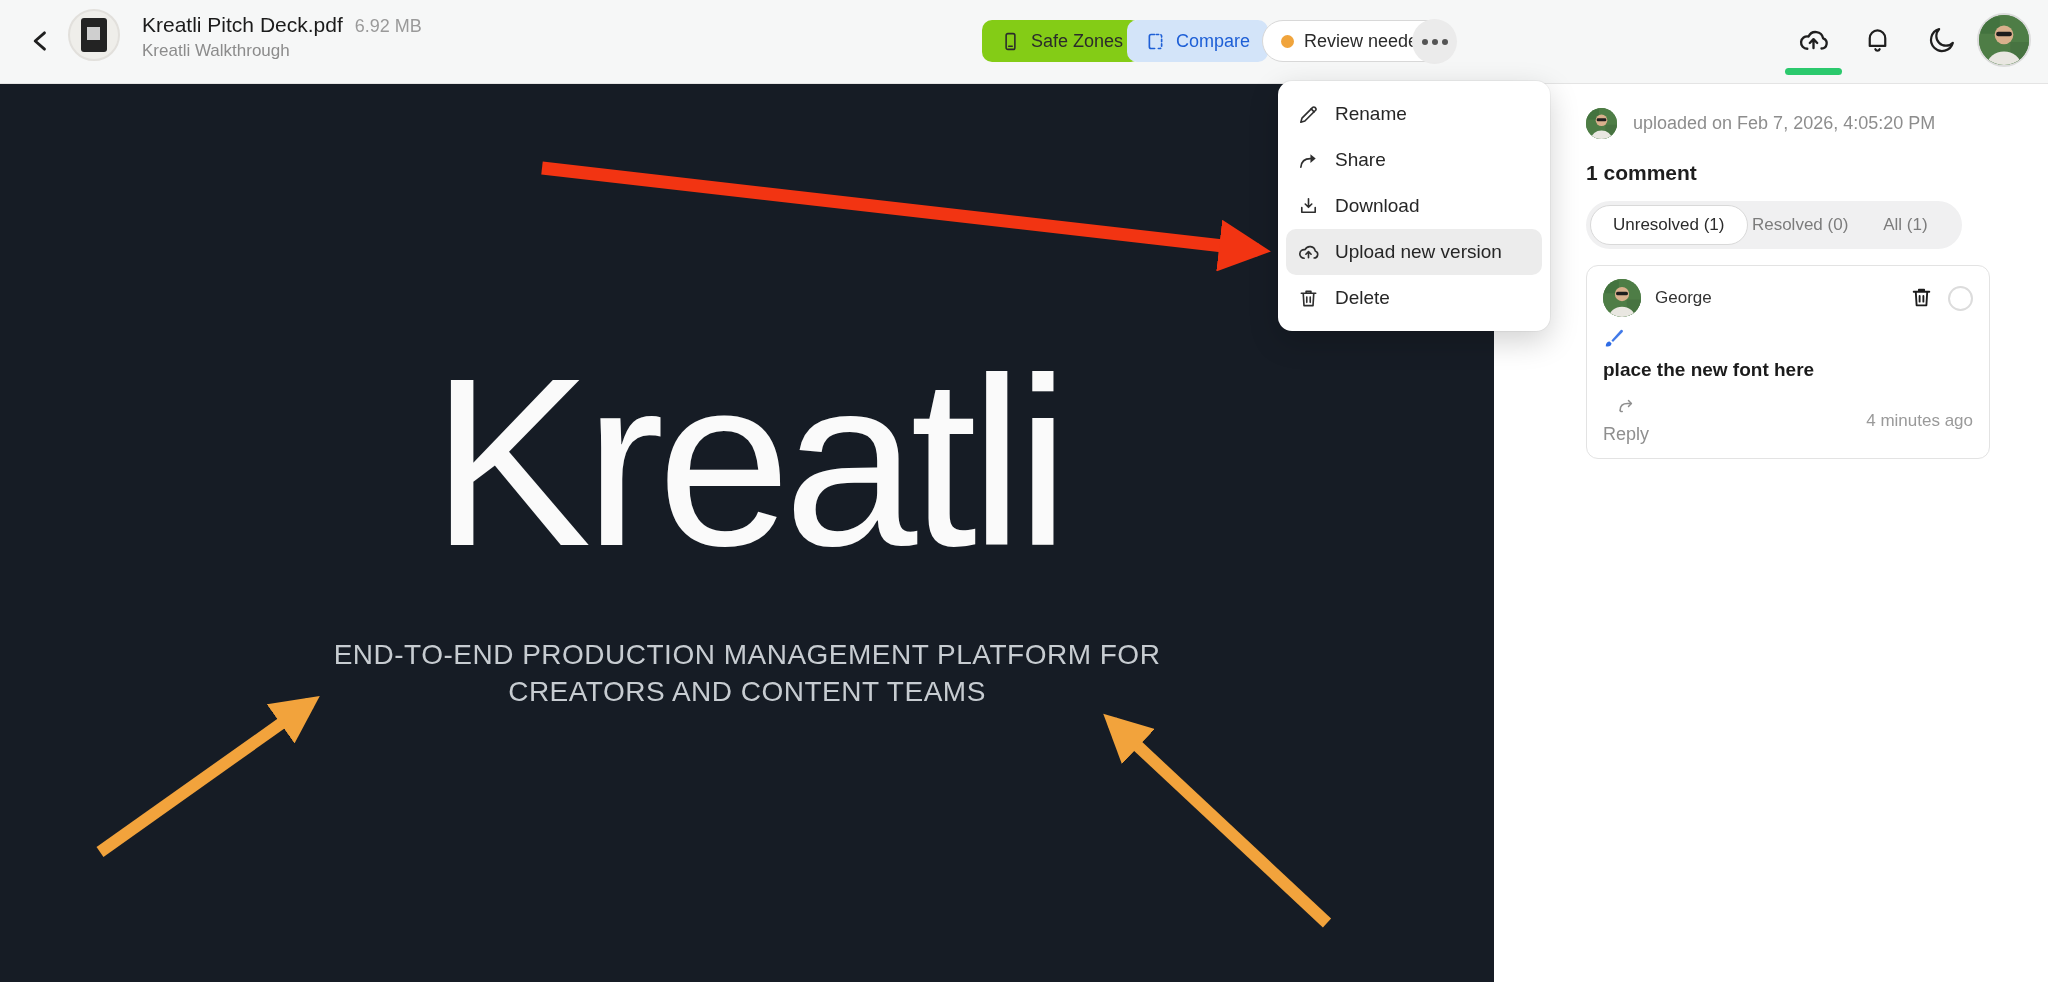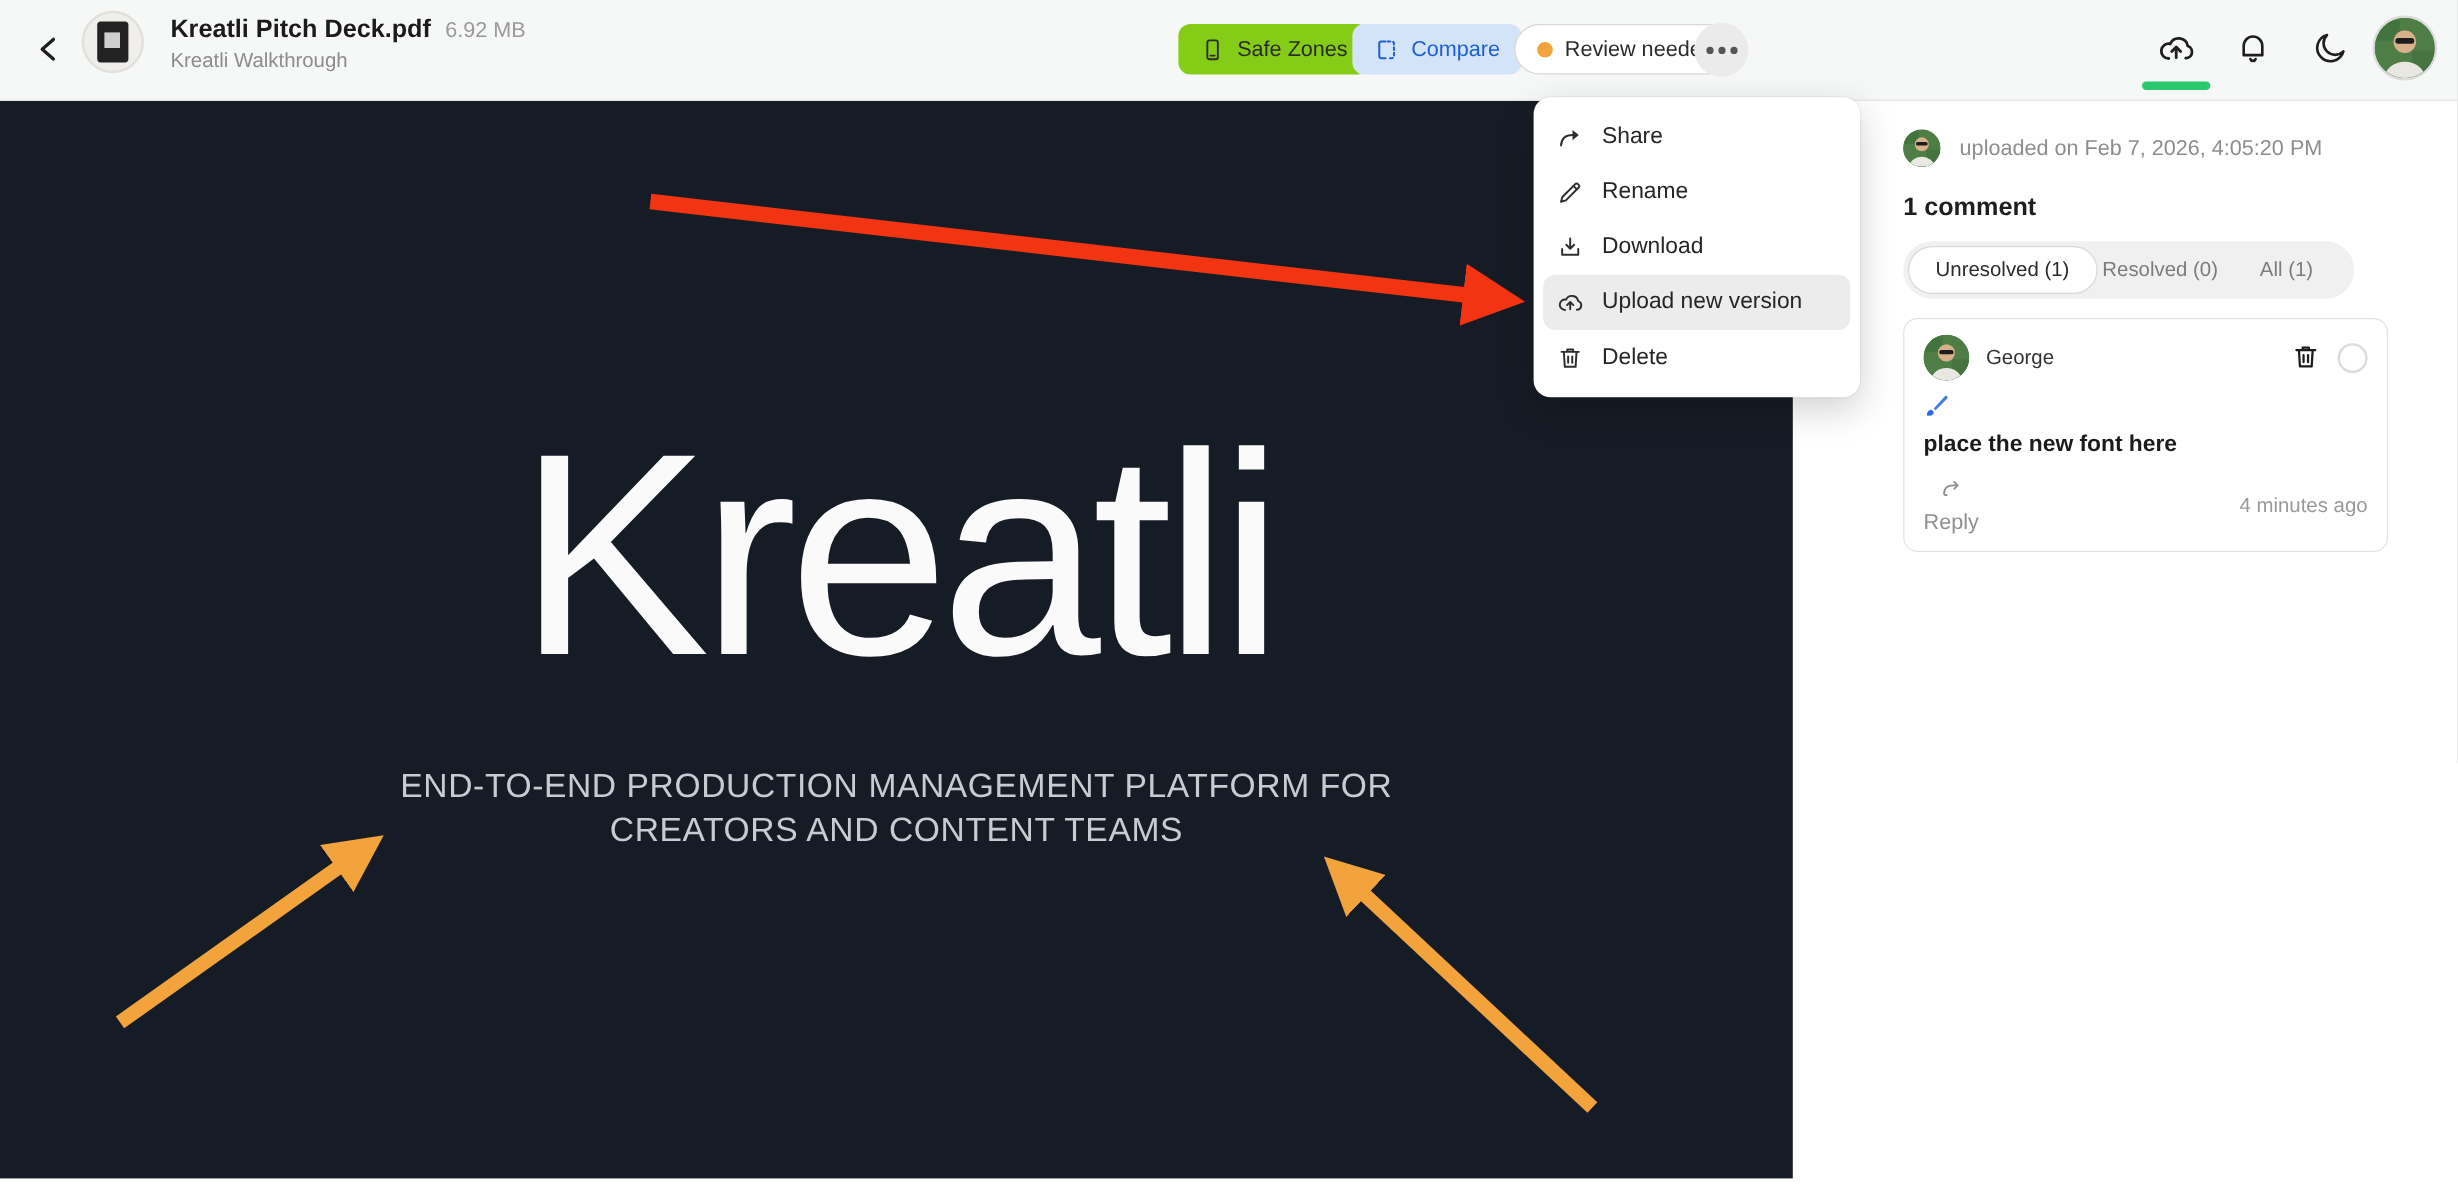--- a/index.html
+++ b/index.html
@@ -11,21 +11,21 @@
   .header { position:absolute; left:0; top:0; width:2048px; height:84px;
     background:#f6f7f7; border-bottom:1px solid #e4e4e4; z-index:40; }
   .back-btn { position:absolute; left:26px; top:27px; width:30px; height:30px;
     background:none; border:none; cursor:pointer; color:#1f1f1f; }
   .thumb { position:absolute; left:68px; top:9px; width:52px; height:52px; border-radius:50%;
     background:#efeeea; border:2px solid #e2e0dc; display:flex; align-items:center; justify-content:center; overflow:hidden; }
   .thumb-obj { width:26px; height:34px; background:#232323; border-radius:3px; position:relative; }
   .thumb-obj:before { content:""; position:absolute; left:6px; top:9px; width:13px; height:13px; background:#cfcfcf; }
   .titles { position:absolute; left:142px; top:13px; }
   .title-row { display:flex; align-items:baseline; gap:12px; }
-  .file-title { font-size:21px; font-weight:bold; color:#1b1b1b; }
+  .file-title { font-size:21px; font-weight:normal; color:#1b1b1b; }
   .file-size { font-size:18px; color:#9a9a9a; }
   .project-name { font-size:17px; color:#8c8c8c; margin-top:4px; }
 
   .hbtn { position:absolute; top:20px; height:42px; display:flex; align-items:center; gap:10px;
     border:none; border-radius:10px; font-size:18px; cursor:pointer; padding:0 18px;
     font-family:inherit; }
   .safe-zones { left:982px; background:#84cc16; color:#2b2b2b; }
   .compare { left:1127px; background:#d3e4f9; color:#1e5fd6; font-weight:500; }
   .status-pill { left:1262px; background:#ffffff; border:1px solid #d8d8d8; border-radius:21px; color:#2b2b2b; }
   .status-dot { width:13px; height:13px; border-radius:50%; background:#f0a43c; }
@@ -184,31 +184,31 @@
     <div class="slide-title">Kreatli</div>
     <div class="slide-subtitle">
       <div>END-TO-END PRODUCTION MANAGEMENT PLATFORM FOR</div>
       <div>CREATORS AND CONTENT TEAMS</div>
     </div>
   </div>
 
   <div class="menu">
     <div class="menu-item">
       <svg class="mi" viewBox="0 0 24 24" fill="none" stroke="currentColor" stroke-width="1.7" stroke-linecap="round" stroke-linejoin="round">
+          <path d="M4 20 l1.2-4.2 L16.4 4.6 a1.6 1.6 0 0 1 2.3 0 l0.7 0.7 a1.6 1.6 0 0 1 0 2.3 L8.2 18.8 Z"></path>
+          <path d="M14.8 6.2 l3 3"></path>
+        </svg>
+      <span>Rename</span>
+    </div>
+    <div class="menu-item">
+      <svg class="mi" viewBox="0 0 24 24" fill="none" stroke="currentColor" stroke-width="1.7" stroke-linecap="round" stroke-linejoin="round">
           <path d="M4 19 c0.5-6 4-9 10-9"></path>
           <path d="M14 5.5 L19.5 10 L14 14.5 Z" fill="currentColor" stroke="none"></path>
         </svg>
       <span>Share</span>
-    </div>
-    <div class="menu-item">
-      <svg class="mi" viewBox="0 0 24 24" fill="none" stroke="currentColor" stroke-width="1.7" stroke-linecap="round" stroke-linejoin="round">
-          <path d="M4 20 l1.2-4.2 L16.4 4.6 a1.6 1.6 0 0 1 2.3 0 l0.7 0.7 a1.6 1.6 0 0 1 0 2.3 L8.2 18.8 Z"></path>
-          <path d="M14.8 6.2 l3 3"></path>
-        </svg>
-      <span>Rename</span>
     </div>
     <div class="menu-item">
       <svg class="mi" viewBox="0 0 24 24" fill="none" stroke="currentColor" stroke-width="1.7" stroke-linecap="round" stroke-linejoin="round">
           <path d="M12 4 v8.5 M8.6 9.4 L12 12.8 l3.4-3.4"></path>
           <path d="M5 13 v5 h14 v-5"></path>
         </svg>
       <span>Download</span>
     </div>
     <div class="menu-item highlighted">
       <svg class="mi" viewBox="0 0 24 24" fill="none" stroke="currentColor" stroke-width="1.7" stroke-linecap="round" stroke-linejoin="round">

